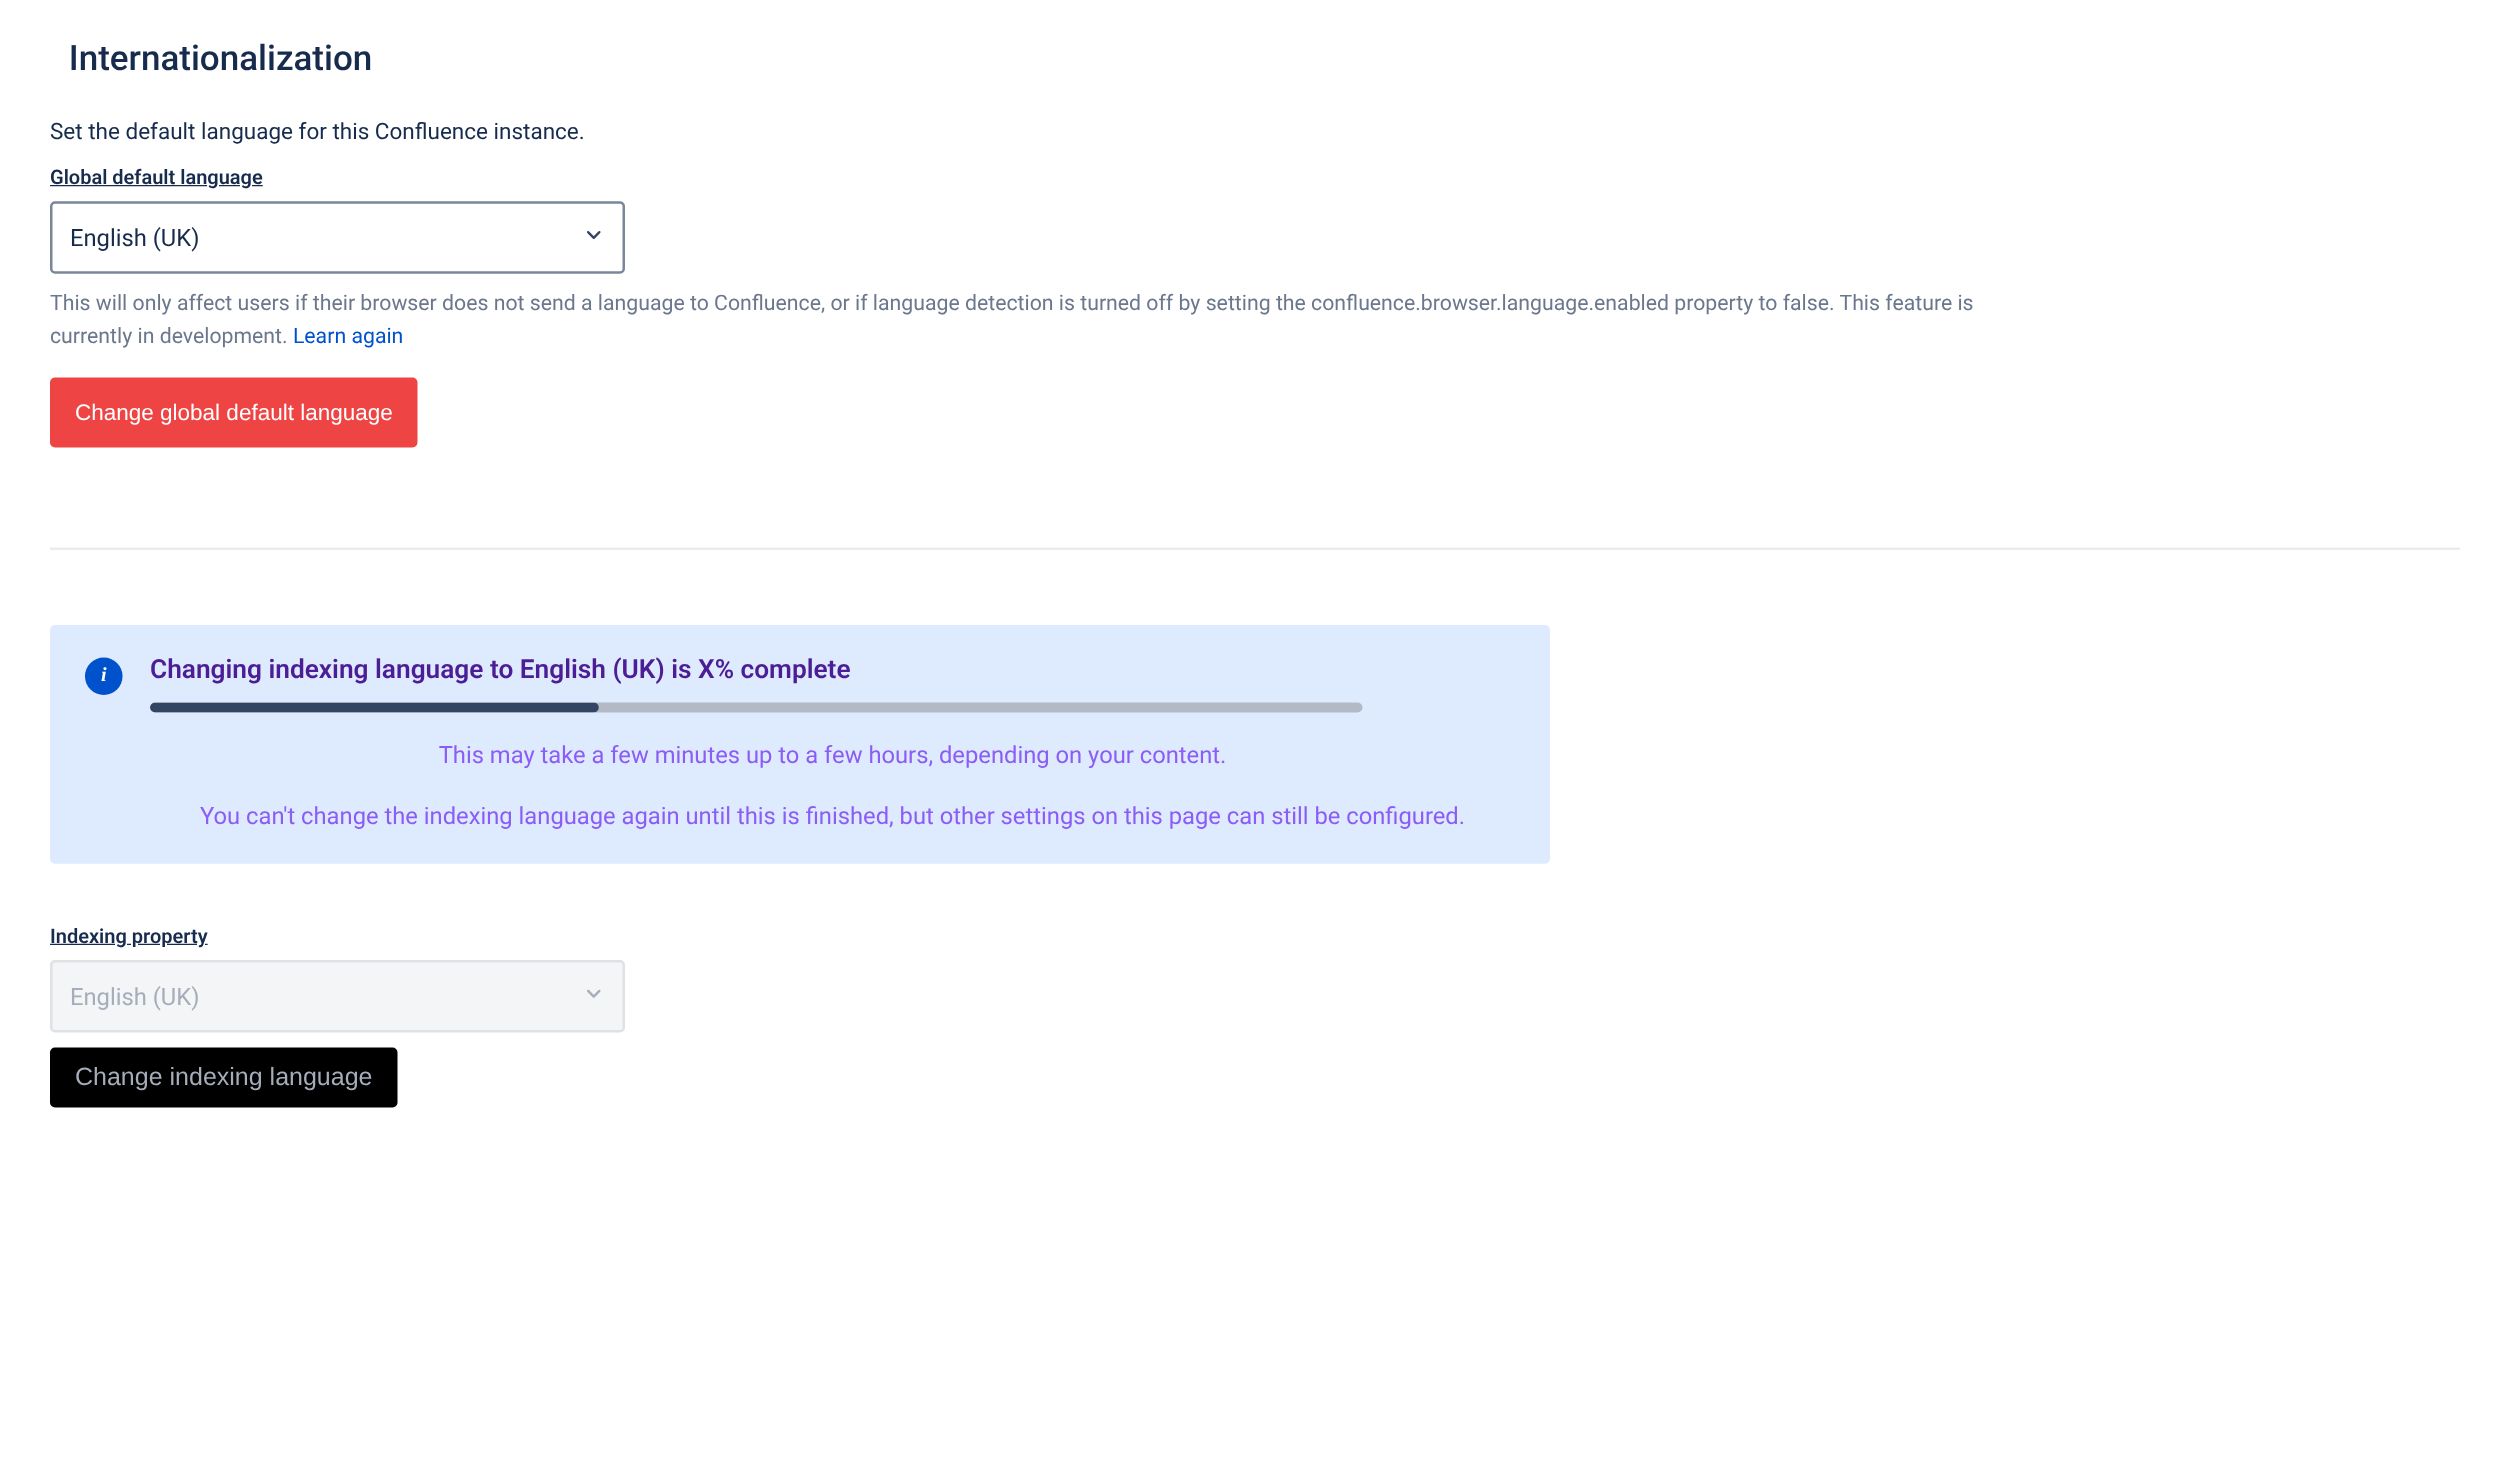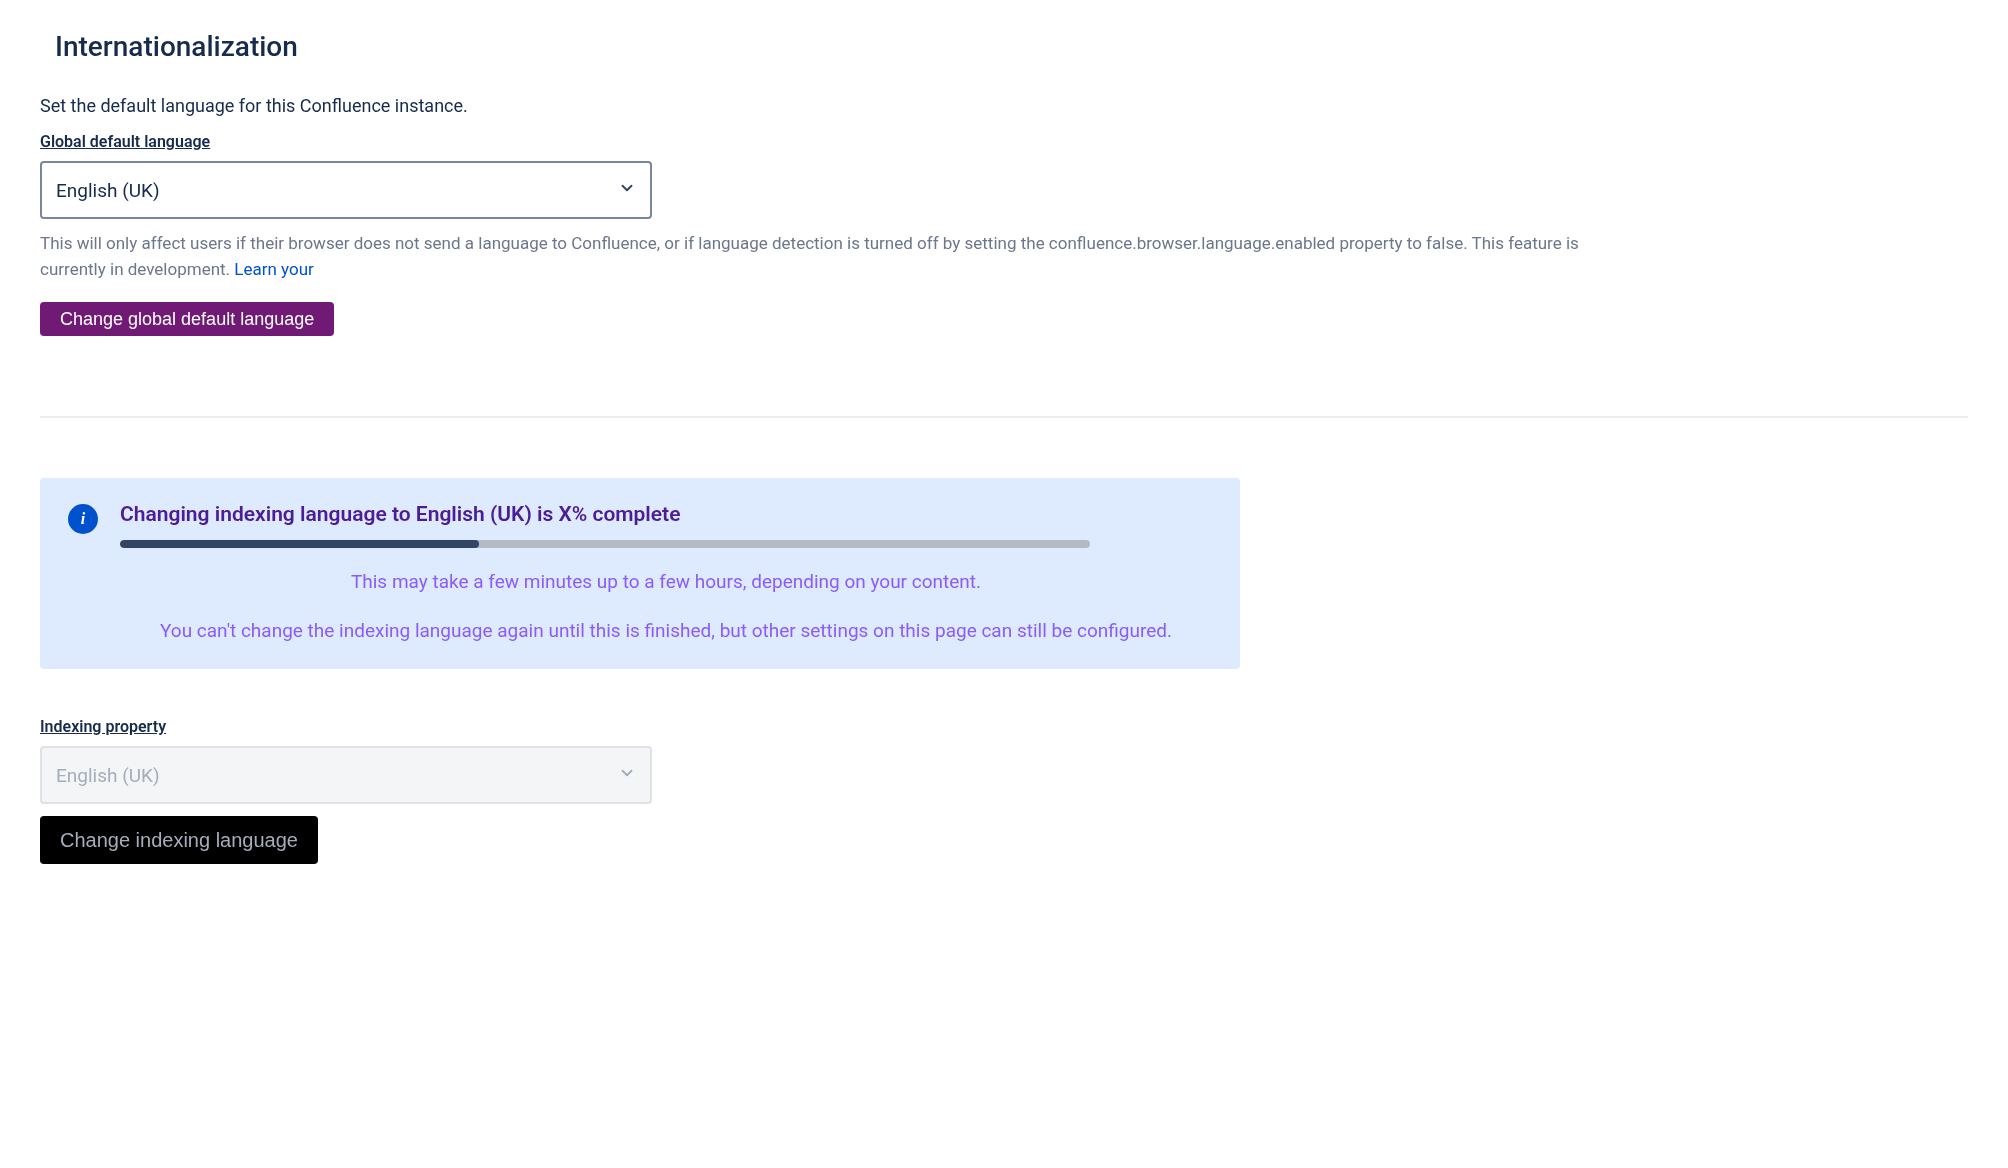--- a/index.html
+++ b/index.html
@@ -28,21 +28,21 @@
     .field-label {
       font-size: 16px;
       font-weight: 600;
       color: #172B4D;
       margin-bottom: 10px;
       display: block;
       text-decoration: underline;
     }
     .select-wrapper {
       position: relative;
-      width: 612px;
+      width: 460px;
       margin-bottom: 12px;
     }
     .select-box {
       width: 100%;
       height: 58px;
       border: 2px solid #7A869A;
       border-radius: 4px;
       background: #ffffff;
       padding: 0 44px 0 14px;
       font-size: 19px;
@@ -76,26 +76,26 @@
       color: #6B778C;
       line-height: 1.5;
       margin-bottom: 20px;
       max-width: 1600px;
     }
     .helper-text a {
       color: #0052CC;
       text-decoration: none;
     }
     .primary-button {
-      background: #701a75;
+      background: #ef4444;
       color: #ffffff;
       border: none;
       border-radius: 4px;
       padding: 0 20px;
-      height: 34px;
+      height: 56px;
       font-size: 18px;
       font-weight: 400;
       cursor: pointer;
     }
     .disabled-button {
       background: #000000;
       color: #A5ADBA;
       border: none;
       border-radius: 4px;
       padding: 0 20px;
@@ -191,21 +191,21 @@
     <span>English (UK)</span>
   </div>
   <span class="chevron-icon">
     <svg viewBox="0 0 24 24" fill="none">
         <path d="M6 9l6 6 6-6" stroke="#344563" stroke-width="2.5" stroke-linecap="round" stroke-linejoin="round"></path>
       </svg>
   </span>
 </div>
 
 <p class="helper-text">
-  <span>This will only affect users if their browser does not send a language to Confluence, or if language detection is turned off by setting the confluence.browser.language.enabled property to false. This feature is currently in development. </span><a href="#">Learn your</a>
+  <span>This will only affect users if their browser does not send a language to Confluence, or if language detection is turned off by setting the confluence.browser.language.enabled property to false. This feature is currently in development. </span><a href="#">Learn again</a>
 </p>
 
 <button class="primary-button">Change global default language</button>
 
 <hr class="divider">
 
 <div class="info-panel">
   <div class="info-icon-wrapper">
     <div class="info-icon-circle">i</div>
   </div>

